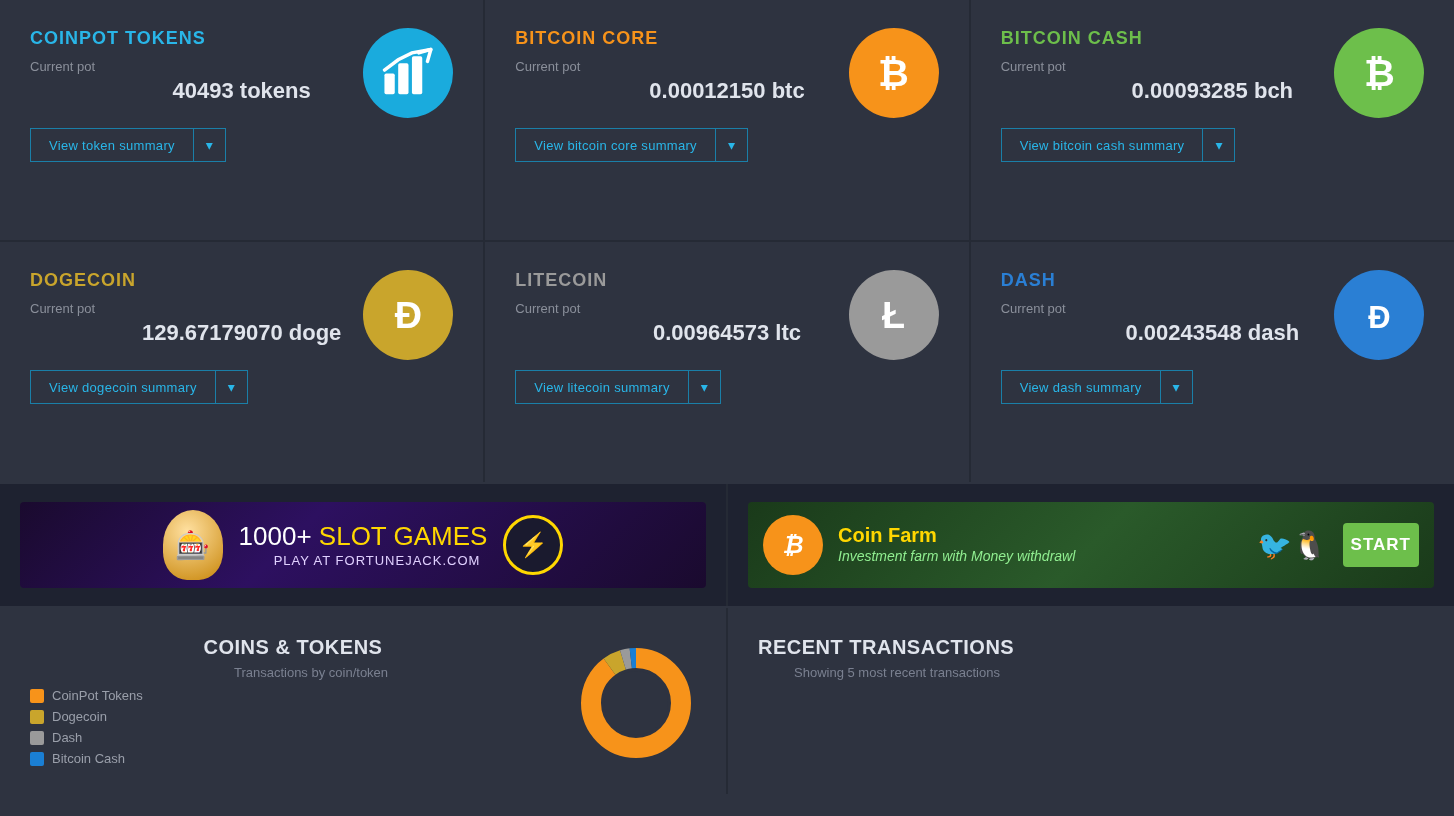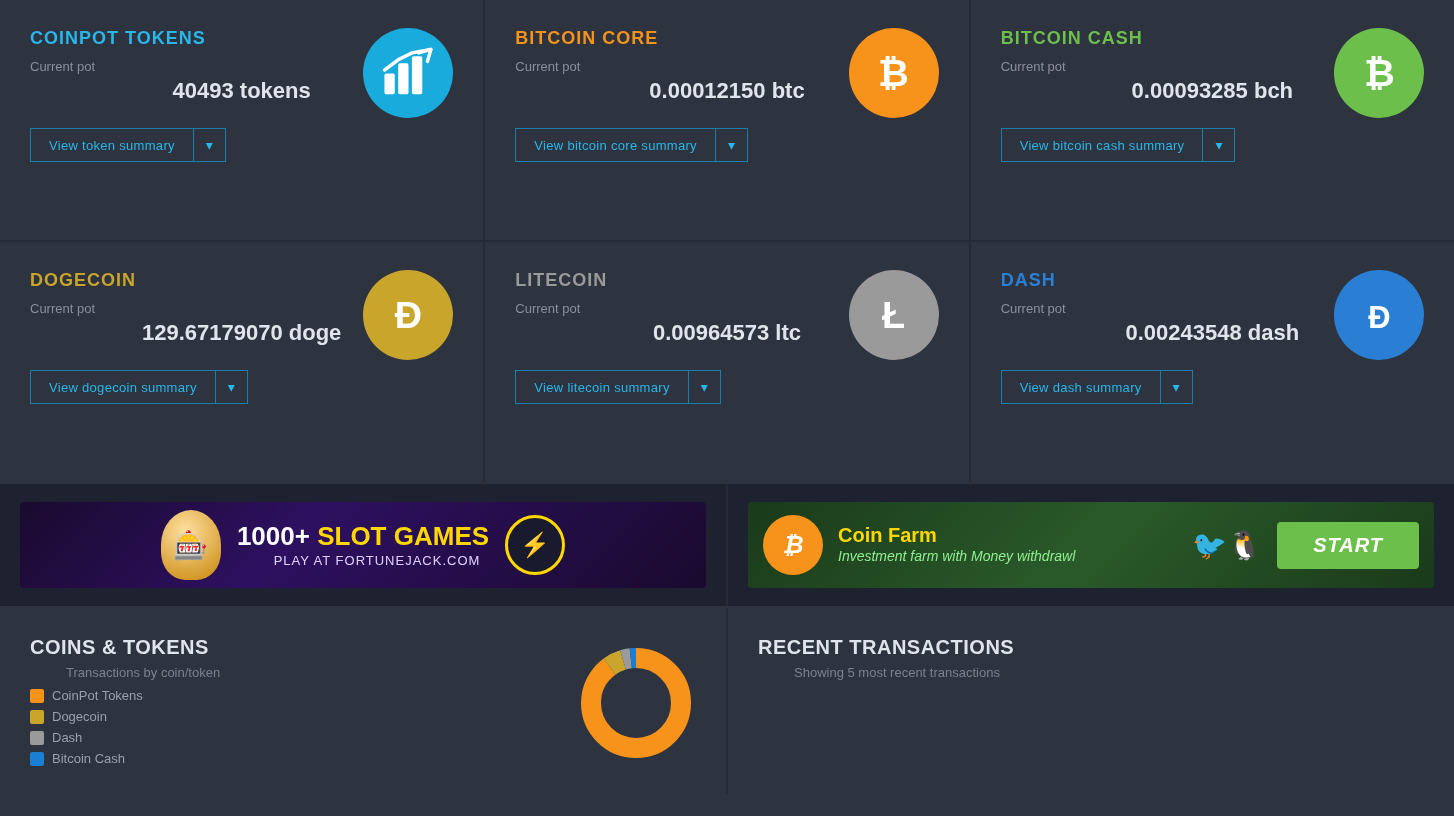--- a/index.html
+++ b/index.html
@@ -145,21 +145,21 @@
       display: flex;
       flex-direction: column;
       align-items: center;
       justify-content: center;
       padding: 10px 20px;
       text-align: center;
     }
 
     .ad-fortune-big {
       font-size: 26px;
-      font-weight: 700;
+      font-weight: 400;
       color: #fff;
       line-height: 1.1;
     }
 
     .ad-fortune-yellow {
       color: #ffd700;
     }
 
     .ad-fortune-sub {
       font-size: 13px;
@@ -207,28 +207,27 @@
     .ad-coinfarm-sub {
       font-size: 14px;
       color: #90ee90;
       line-height: 1.3;
       font-style: italic;
     }
 
     .ad-coinfarm-btn {
       background: #6dbf4b;
       color: white;
-      font-size: 20px;
+      font-size: 17px;
       font-weight: 700;
-      padding: 12px 36px;
+      padding: 12px 8px;
       border-radius: 4px;
       text-transform: uppercase;
       letter-spacing: 1px;
       flex-shrink: 0;
-      font-style: italic;
     }
 
     .bottom-section {
       display: grid;
       grid-template-columns: 1fr 1fr;
       gap: 2px;
       background-color: #252a35;
       margin-top: 2px;
     }
 
@@ -419,21 +418,21 @@
 
       <div style="font-size:28px; flex-shrink:0;">🐦🐧</div>
       <div class="ad-coinfarm-btn">START</div>
     </div>
   </div>
 </div>
 
 <div class="bottom-section">
   <div class="bottom-card">
     <div class="coins-tokens-card">
-      <div style="flex:1;">
+      <div style="flex:1;text-align:center;">
         <div class="section-title">COINS &amp; TOKENS</div>
         <div class="section-sub">Transactions by coin/token</div>
         <div class="legend-area" id="legend-area">
             <div class="legend-item">
       <div class="legend-dot" style="background:#f7931a;"></div>
       <span>CoinPot Tokens</span>
     </div>
             <div class="legend-item">
       <div class="legend-dot" style="background:#c9a52c;"></div>
       <span>Dogecoin</span>

